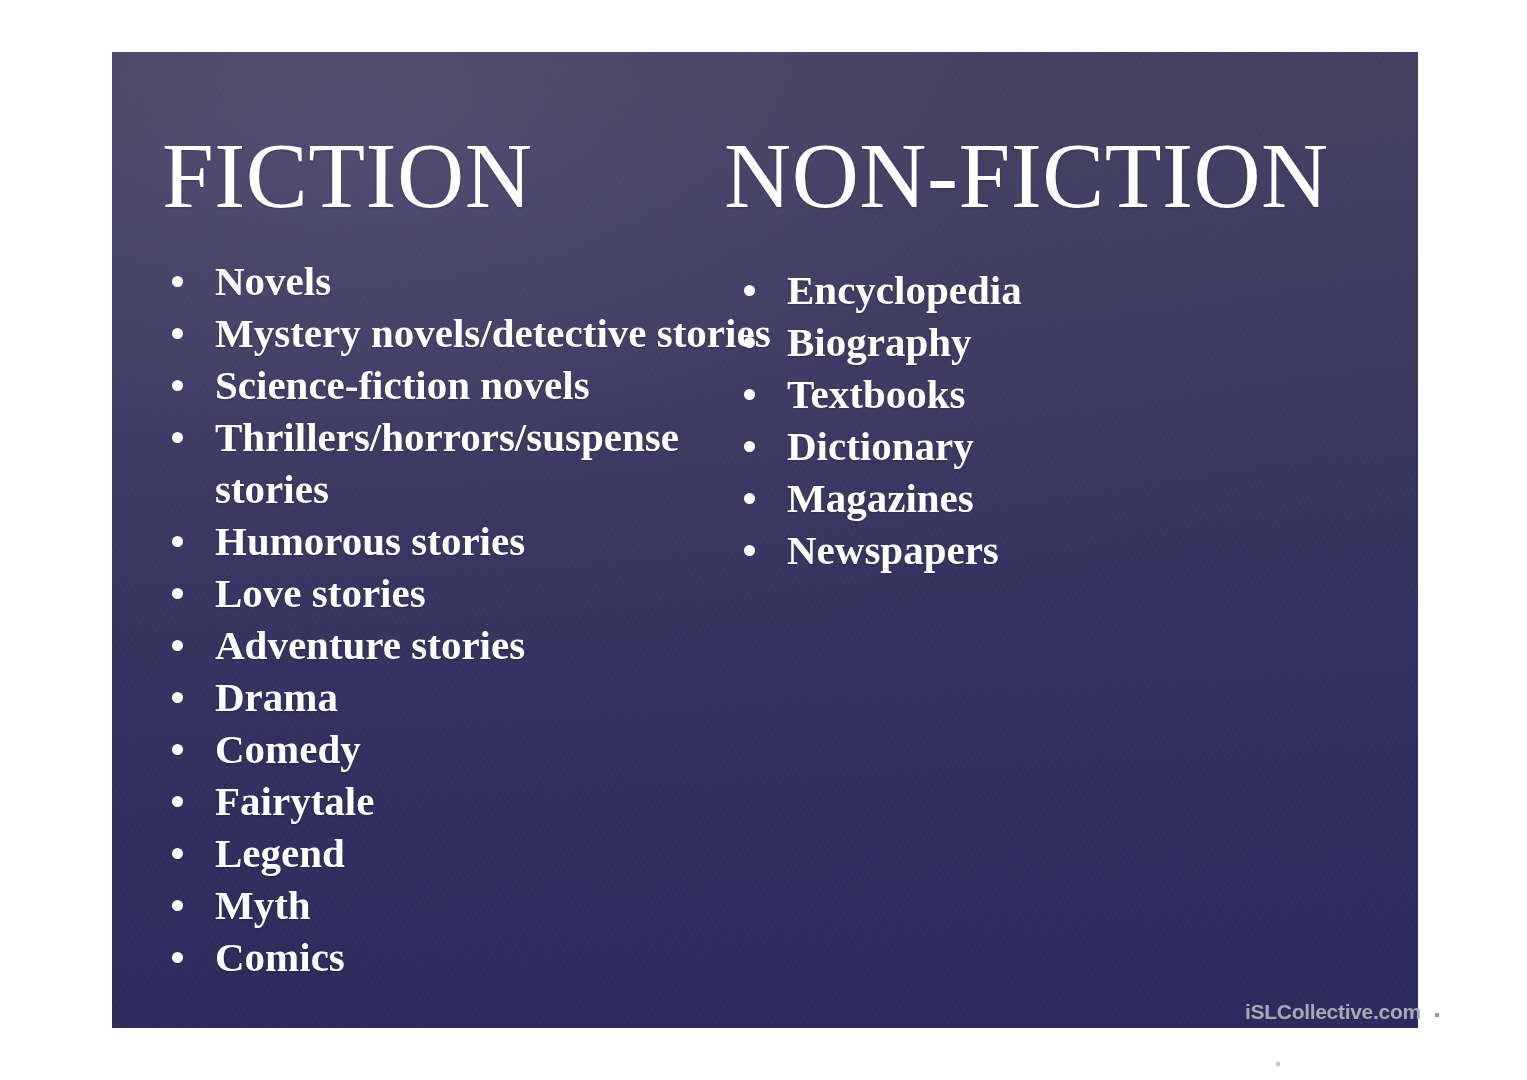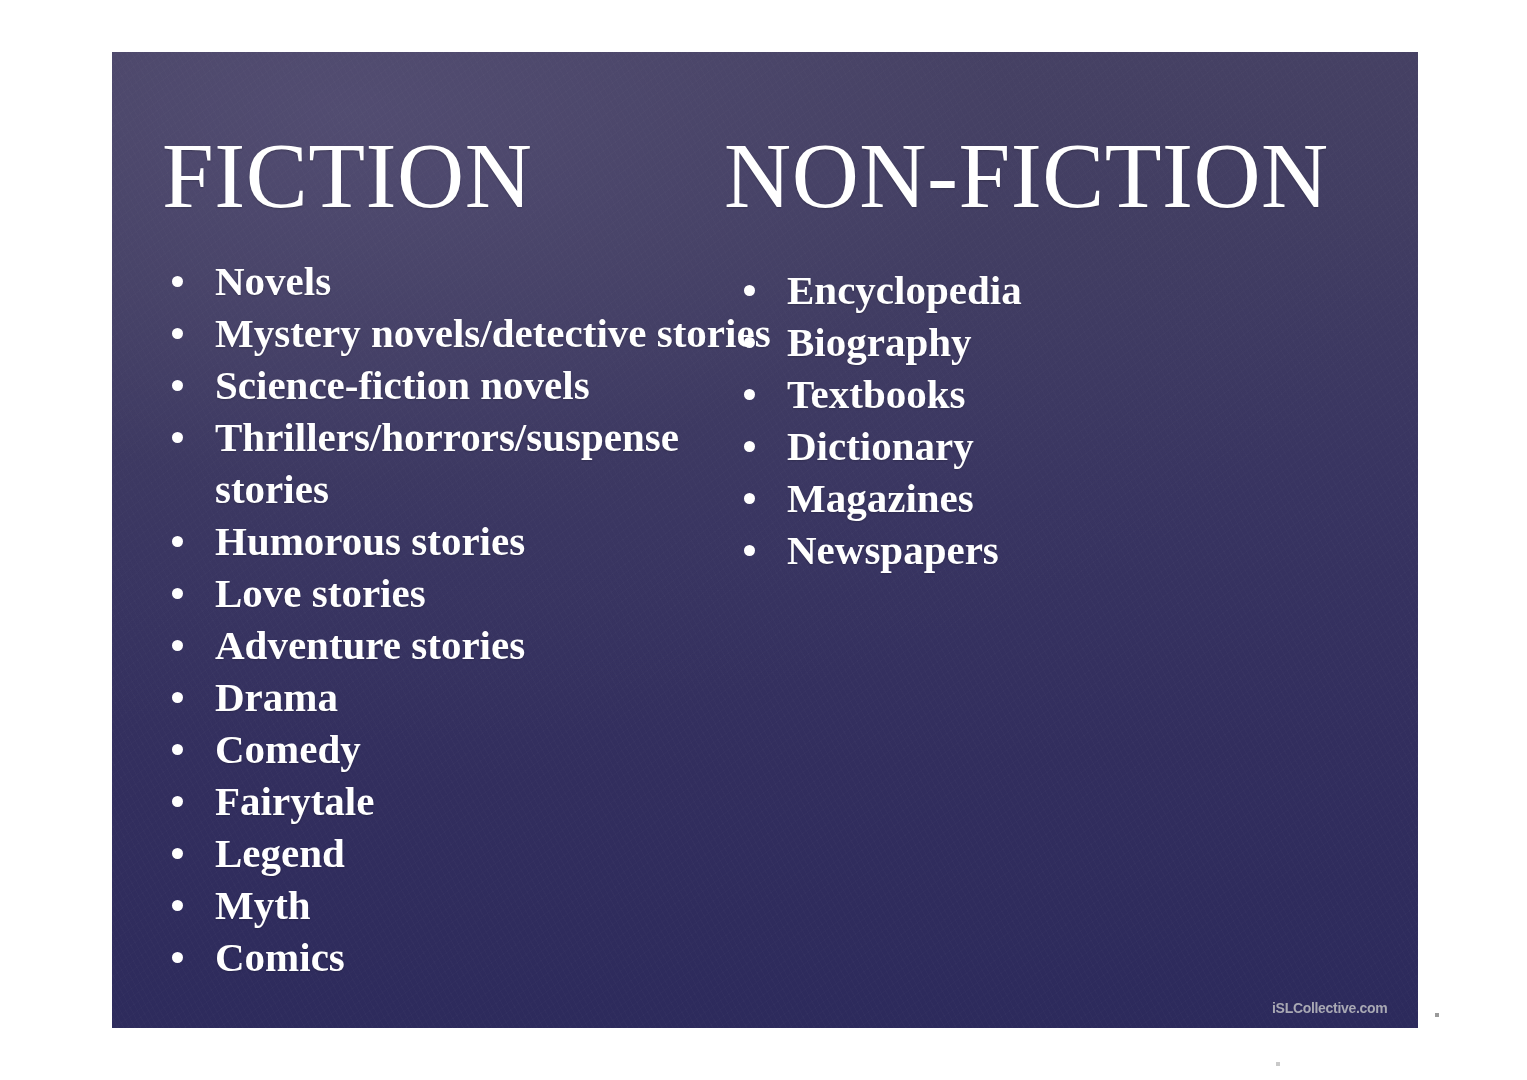--- a/index.html
+++ b/index.html
@@ -88,25 +88,25 @@
     top: 21px;
     width: 11px;
     height: 11px;
     border-radius: 50%;
     background: #ffffff;
   }
 
   
   #watermark {
     position: absolute;
-    left: 1272px;
+    left: 1245px;
     top: 1000px;
     font-family: "Liberation Sans", "DejaVu Sans", sans-serif;
     font-weight: bold;
-    font-size: 14px;
+    font-size: 21px;
     letter-spacing: -0.3px;
     color: #a9a9b4;
     white-space: nowrap;
     z-index: 5;
   }
   #page-dot-1 {
     position: absolute;
     left: 1435px;
     top: 1013px;
     width: 4px;

